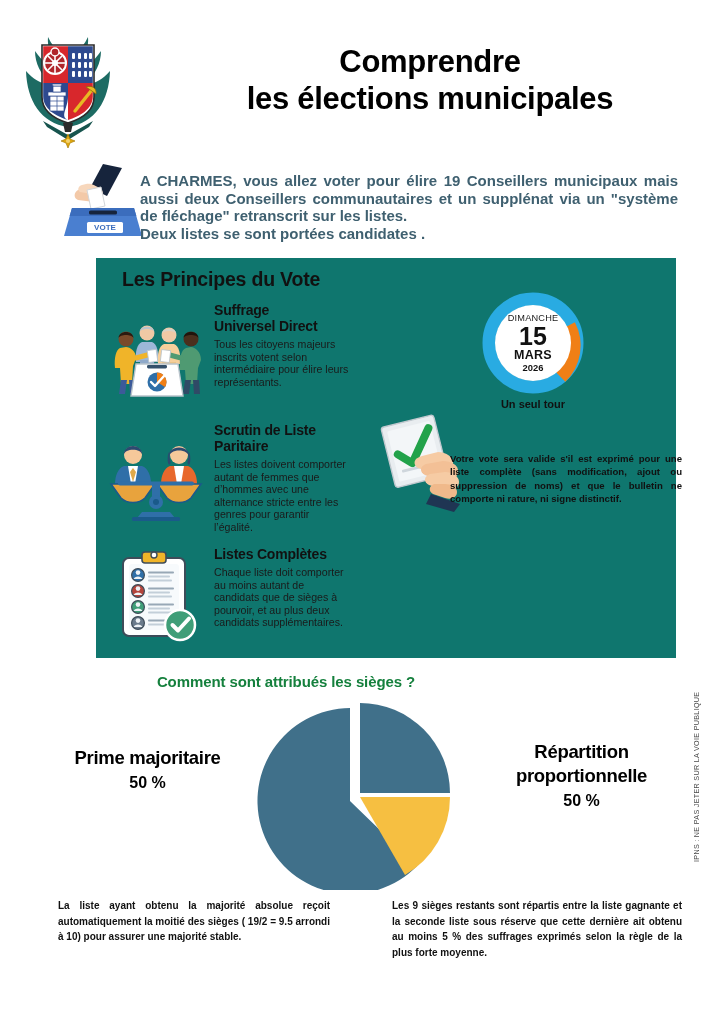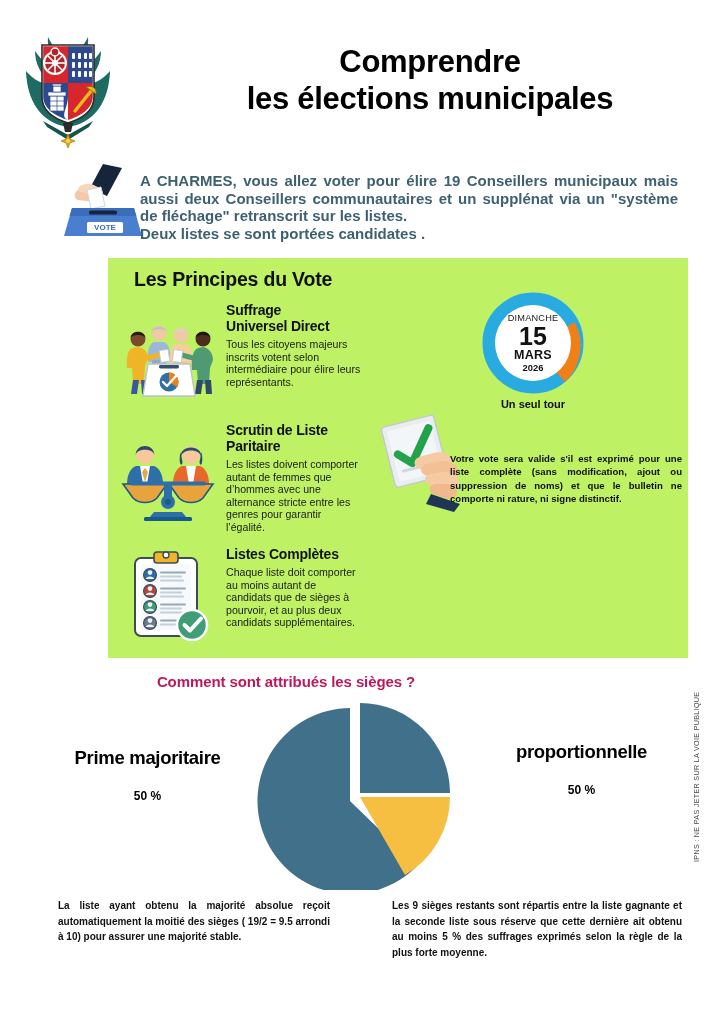--- a/index.html
+++ b/index.html
@@ -25,21 +25,21 @@
   .intro-wrap{position:absolute;left:0;top:158px;width:724px;height:92px;}
   .ballotbox{position:absolute;left:60px;top:4px;width:100px;height:78px;}
   .intro-text{
     position:absolute;left:140px;top:14px;width:538px;
     color:#3f6070;font-size:15px;line-height:17.5px;font-weight:bold;
     text-align:justify;
   }
   .intro-text .nojust{text-align:left;display:block;}
 
   
-  .panel{position:absolute;left:108px;top:258px;width:580px;height:400px;background:#bef264;}
+  .panel{position:absolute;left:96px;top:258px;width:580px;height:400px;background:#0f766e;}
   .panel-title{
     position:absolute;left:26px;top:10px;font-size:19.5px;font-weight:bold;color:#111;
     letter-spacing:-0.2px;
   }
   .principle{position:absolute;}
   .principle .ico{position:absolute;left:0;top:0;}
   .principle .ptxt{position:absolute;left:108px;top:0;width:136px;}
   .principle h3{
     margin:0;font-size:14px;line-height:16px;font-weight:bold;color:#111;letter-spacing:-0.2px;
   }
@@ -69,26 +69,26 @@
   
   .cardhand{position:absolute;left:374px;top:412px;width:108px;height:100px;}
   .validity{
     position:absolute;left:450px;top:452px;width:232px;
     font-size:9.6px;line-height:13.4px;font-weight:bold;color:#111;text-align:justify;
   }
 
   
   .seats-title{
     position:absolute;left:0;top:673px;width:572px;text-align:center;
-    font-size:15px;font-weight:bold;color:#be185d;letter-spacing:-0.1px;
+    font-size:15px;font-weight:bold;color:#15803d;letter-spacing:-0.1px;
   }
   .pie{position:absolute;left:255px;top:700px;width:215px;height:190px;}
   .lbl{position:absolute;text-align:center;color:#000;}
   .lbl .big{font-size:18.5px;font-weight:bold;line-height:24px;letter-spacing:-0.3px;}
-  .lbl .pct{font-size:12px;font-weight:bold;line-height:26px;margin-top:13px;}
+  .lbl .pct{font-size:16px;font-weight:bold;line-height:26px;}
   #lbl-left{left:45px;top:746px;width:205px;}
   #lbl-right{left:474px;top:740px;width:215px;}
 
   .foot{position:absolute;font-size:10px;line-height:15.6px;font-weight:bold;color:#111;text-align:justify;}
   #foot-left{left:58px;top:898px;width:272px;}
   #foot-right{left:392px;top:898px;width:290px;}
 
   .ipns{
     position:absolute;left:692px;top:862px;width:160px;
     transform:rotate(-90deg);transform-origin:0 0;
@@ -396,20 +396,21 @@
       <path d="M105 97 L195 97 A90 90 0 0 1 150 175 Z" fill="#F6BF41"></path>
     </svg>
   </div>
 
   <div class="lbl" id="lbl-left">
     <div class="big">Prime majoritaire</div>
     <div class="pct">50 %</div>
   </div>
 
   <div class="lbl" id="lbl-right">
+    <div class="big">Répartition</div>
     <div class="big">proportionnelle</div>
     <div class="pct">50 %</div>
   </div>
 
   <div class="foot" id="foot-left">La liste ayant obtenu la majorité absolue reçoit automatiquement la moitié des sièges ( 19/2 = 9.5 arrondi à 10) pour assurer une majorité stable.</div>
   <div class="foot" id="foot-right">Les 9 sièges restants sont répartis entre la liste gagnante et la seconde liste sous réserve que cette dernière ait obtenu au moins 5 % des suffrages exprimés selon la règle de la plus forte moyenne.</div>
 
   <div class="ipns">IPNS : NE PAS JETER SUR LA VOIE PUBLIQUE</div>
 
 </div>

